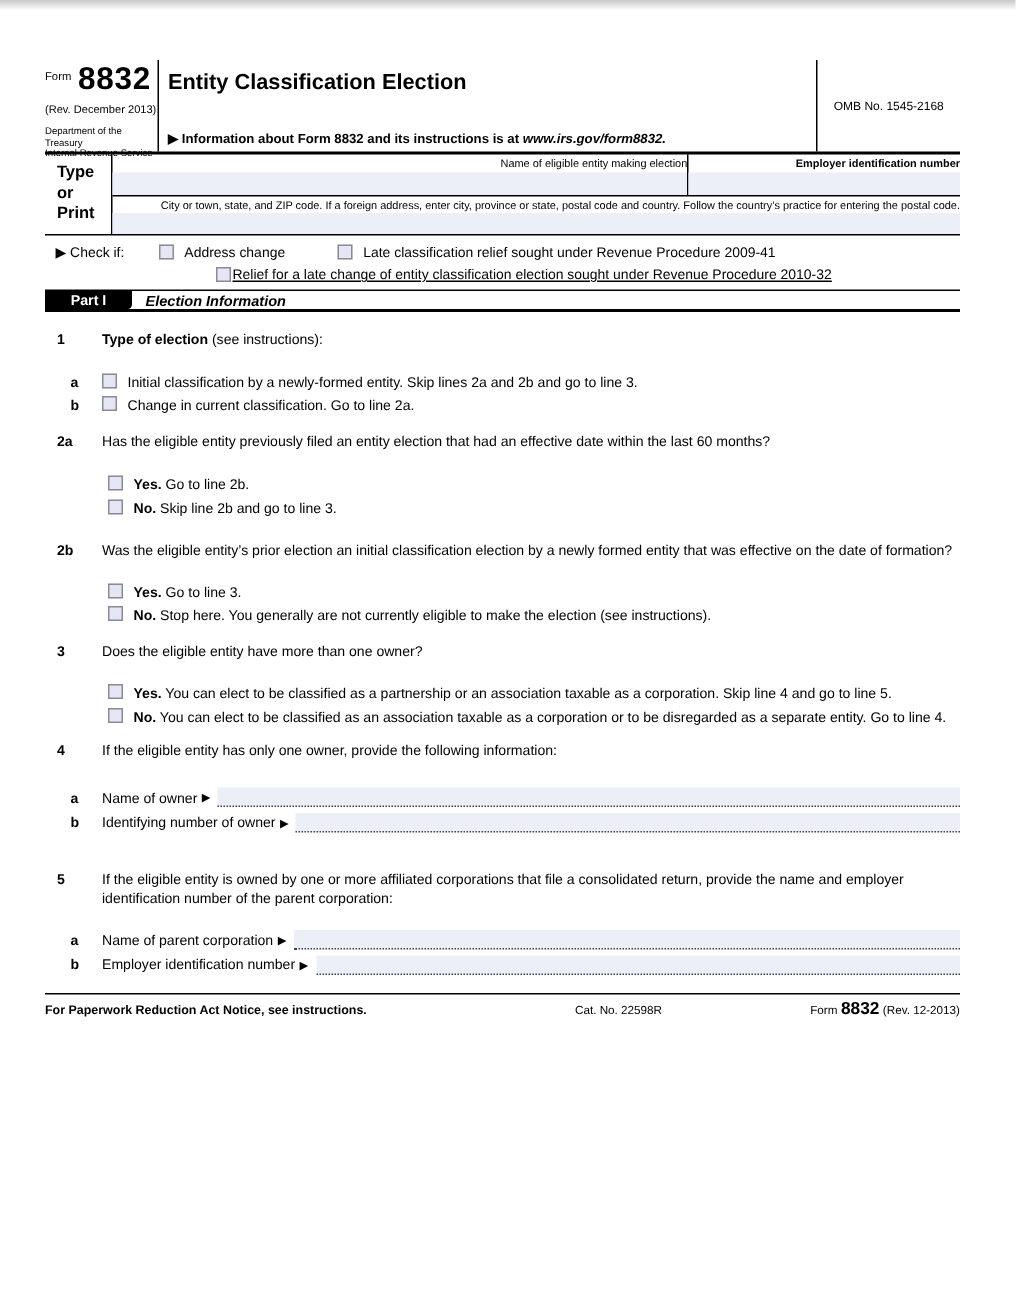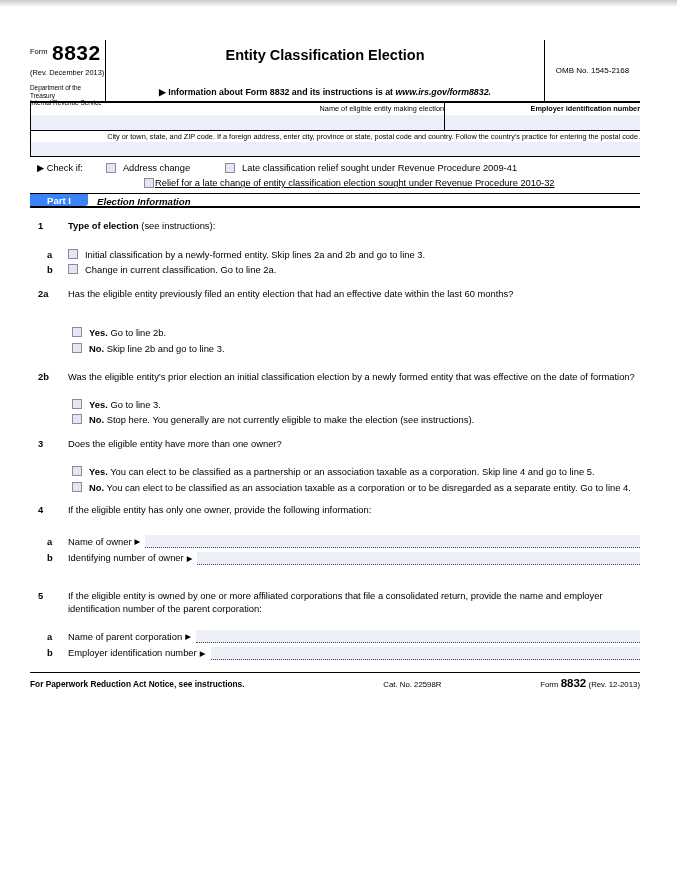--- a/index.html
+++ b/index.html
@@ -10,21 +10,21 @@
 
   
   .hdr { display:flex; border-bottom:2px solid #000; height:63px; }
   .hdr-left { width:75px; padding-top:1px; }
   .form-word { font-size:7.5px; display:inline-block; vertical-align:6px; }
   .form-number { font-size:21px; font-weight:bold; letter-spacing:.5px; display:inline-block; }
   .rev { font-size:7.4px; margin-top:3px; }
   .agency { font-size:6.4px; line-height:7.6px; margin-top:7px; }
   .hdr-center { flex:1; border-left:1px solid #000; border-right:1px solid #000;
                 display:flex; flex-direction:column; justify-content:space-between;
-                text-align:center; padding:7px 6px 4px; }
+                text-align:left; padding:7px 6px 4px; }
   .title { font-size:14.5px; font-weight:bold; }
   .info { font-size:8.8px; font-weight:bold; }
   .info .url { font-style:italic; }
   .hdr-right { width:95px; display:flex; align-items:center; justify-content:center; font-size:8px; }
 
   
   .ent { display:flex; border-bottom:1.5px solid #000; }
   .ent-side { width:44px; display:flex; flex-direction:column; justify-content:center;
               font-weight:bold; font-size:11px; line-height:13.5px; padding-left:8px; }
   .ent-fields { flex:1; border-left:1px solid #000; }
@@ -44,21 +44,21 @@
   .cb { display:inline-block; width:10px; height:10px; background:#e4e7f3;
         border:1px solid #8a8a99; flex-shrink:0; }
   .ci-row1 .cb1 { margin-left:23px; }
   .ci-row1 .cb2 { margin-left:35px; }
   .ci-row1 span.t { margin-left:7px; }
   .ci-row2 { display:flex; align-items:center; margin-top:3px; margin-left:107px; }
   .ci-row2 span.t { margin-left:1px;text-decoration:underline; }
 
   
   .partbar { display:flex; border-top:1px solid #000; border-bottom:2px solid #000; height:15px; }
-  .part-label { background:#3b82f6; color:#fff; font-weight:bold; font-size:9.5px;
+  .part-label { background:#000000; color:#fff; font-weight:bold; font-size:9.5px;
                 width:58px; text-align:center; line-height:14px; border-radius:0 0 3px 0; }
   .part-title { font-weight:bold; font-size:9.7px; line-height:15px; margin-left:9px;font-style:italic; }
 
   
   .body { font-size:9.4px; line-height:13.5px; }
   .qrow { display:flex; }
   .qnum { width:38px; font-weight:bold; padding-left:8px; flex-shrink:0; }
   .qnum.sub { padding-left:17px; }
   .qtext { flex:1; }
   .qtext .b { font-weight:bold; }
@@ -67,21 +67,21 @@
   .opt-text { flex:1; }
   .opt-text .b { font-weight:bold; }
 
   .entry { display:flex; align-items:flex-end; }
   .entry .lbl { white-space:nowrap; }
   .entry .arr { font-size:7.5px; margin-left:3px; line-height:12px; }
   .dotfield { flex:1; margin-left:5px; height:13px; background:#eceef8;
               border-bottom:1.2px dotted #444; }
 
   .mt11{margin-top:11px}.mt15{margin-top:15px}.mt2{margin-top:2px}.mt10{margin-top:10px}
-  .mt17{margin-top:26px}.mt14{margin-top:14px}.mt9{margin-top:9px}.mt18{margin-top:18px}
+  .mt17{margin-top:16px}.mt14{margin-top:14px}.mt9{margin-top:9px}.mt18{margin-top:18px}
   .mt3{margin-top:3px}.mt24{margin-top:24px}
 
   
   .footer { border-top:1.5px solid #000; display:flex; justify-content:space-between;
             align-items:baseline; padding-top:4px; margin-top:12px; font-size:8.3px; }
   .f-left { font-weight:bold; }
   .f-center { font-size:7.8px; margin-left:40px; }
   .f-right .fw { font-size:7.8px; }
   .f-right .fn { font-size:11.5px; font-weight:bold; }
   .f-right .fr { font-size:7.8px; }
@@ -110,20 +110,25 @@
       <div class="info">
         <span>▶</span>
         <span>Information about Form 8832 and its instructions is at</span>
         <span class="url">www.irs.gov/form8832.</span>
       </div>
     </div>
     <div class="hdr-right">OMB No. 1545-2168</div>
   </div>
 
   <div class="ent">
+    <div class="ent-side">
+      <div>Type</div>
+      <div>or</div>
+      <div>Print</div>
+    </div>
     <div class="ent-fields">
       <div class="row1">
         <div class="cell-name">
           <div class="flabel">Name of eligible entity making election</div>
           <div class="fill"></div>
         </div>
         <div class="cell-ein">
           <div class="flabel bold">Employer identification number</div>
           <div class="fill"></div>
         </div>

